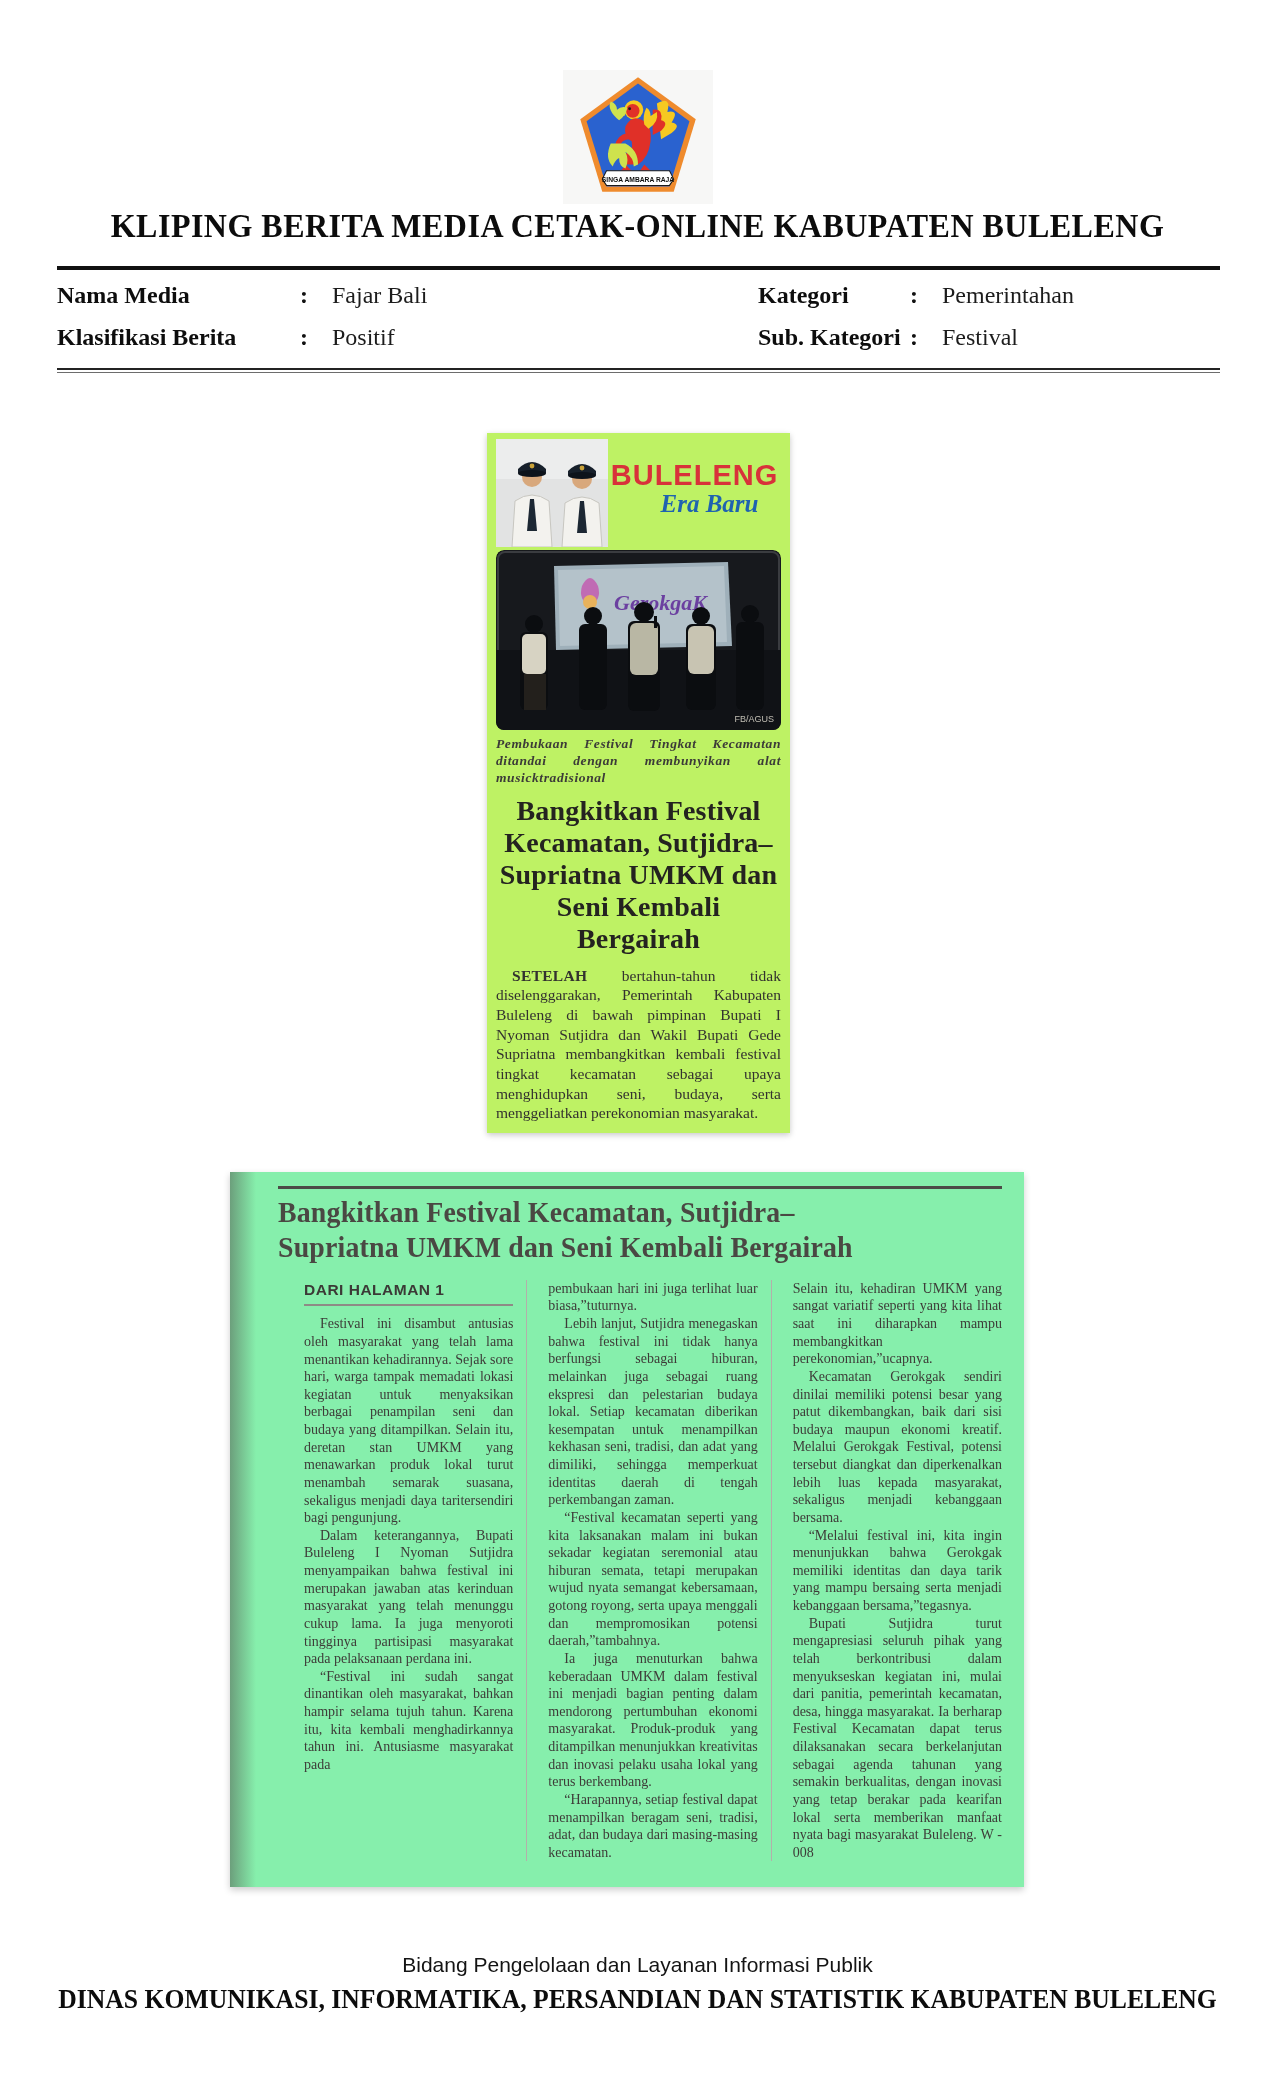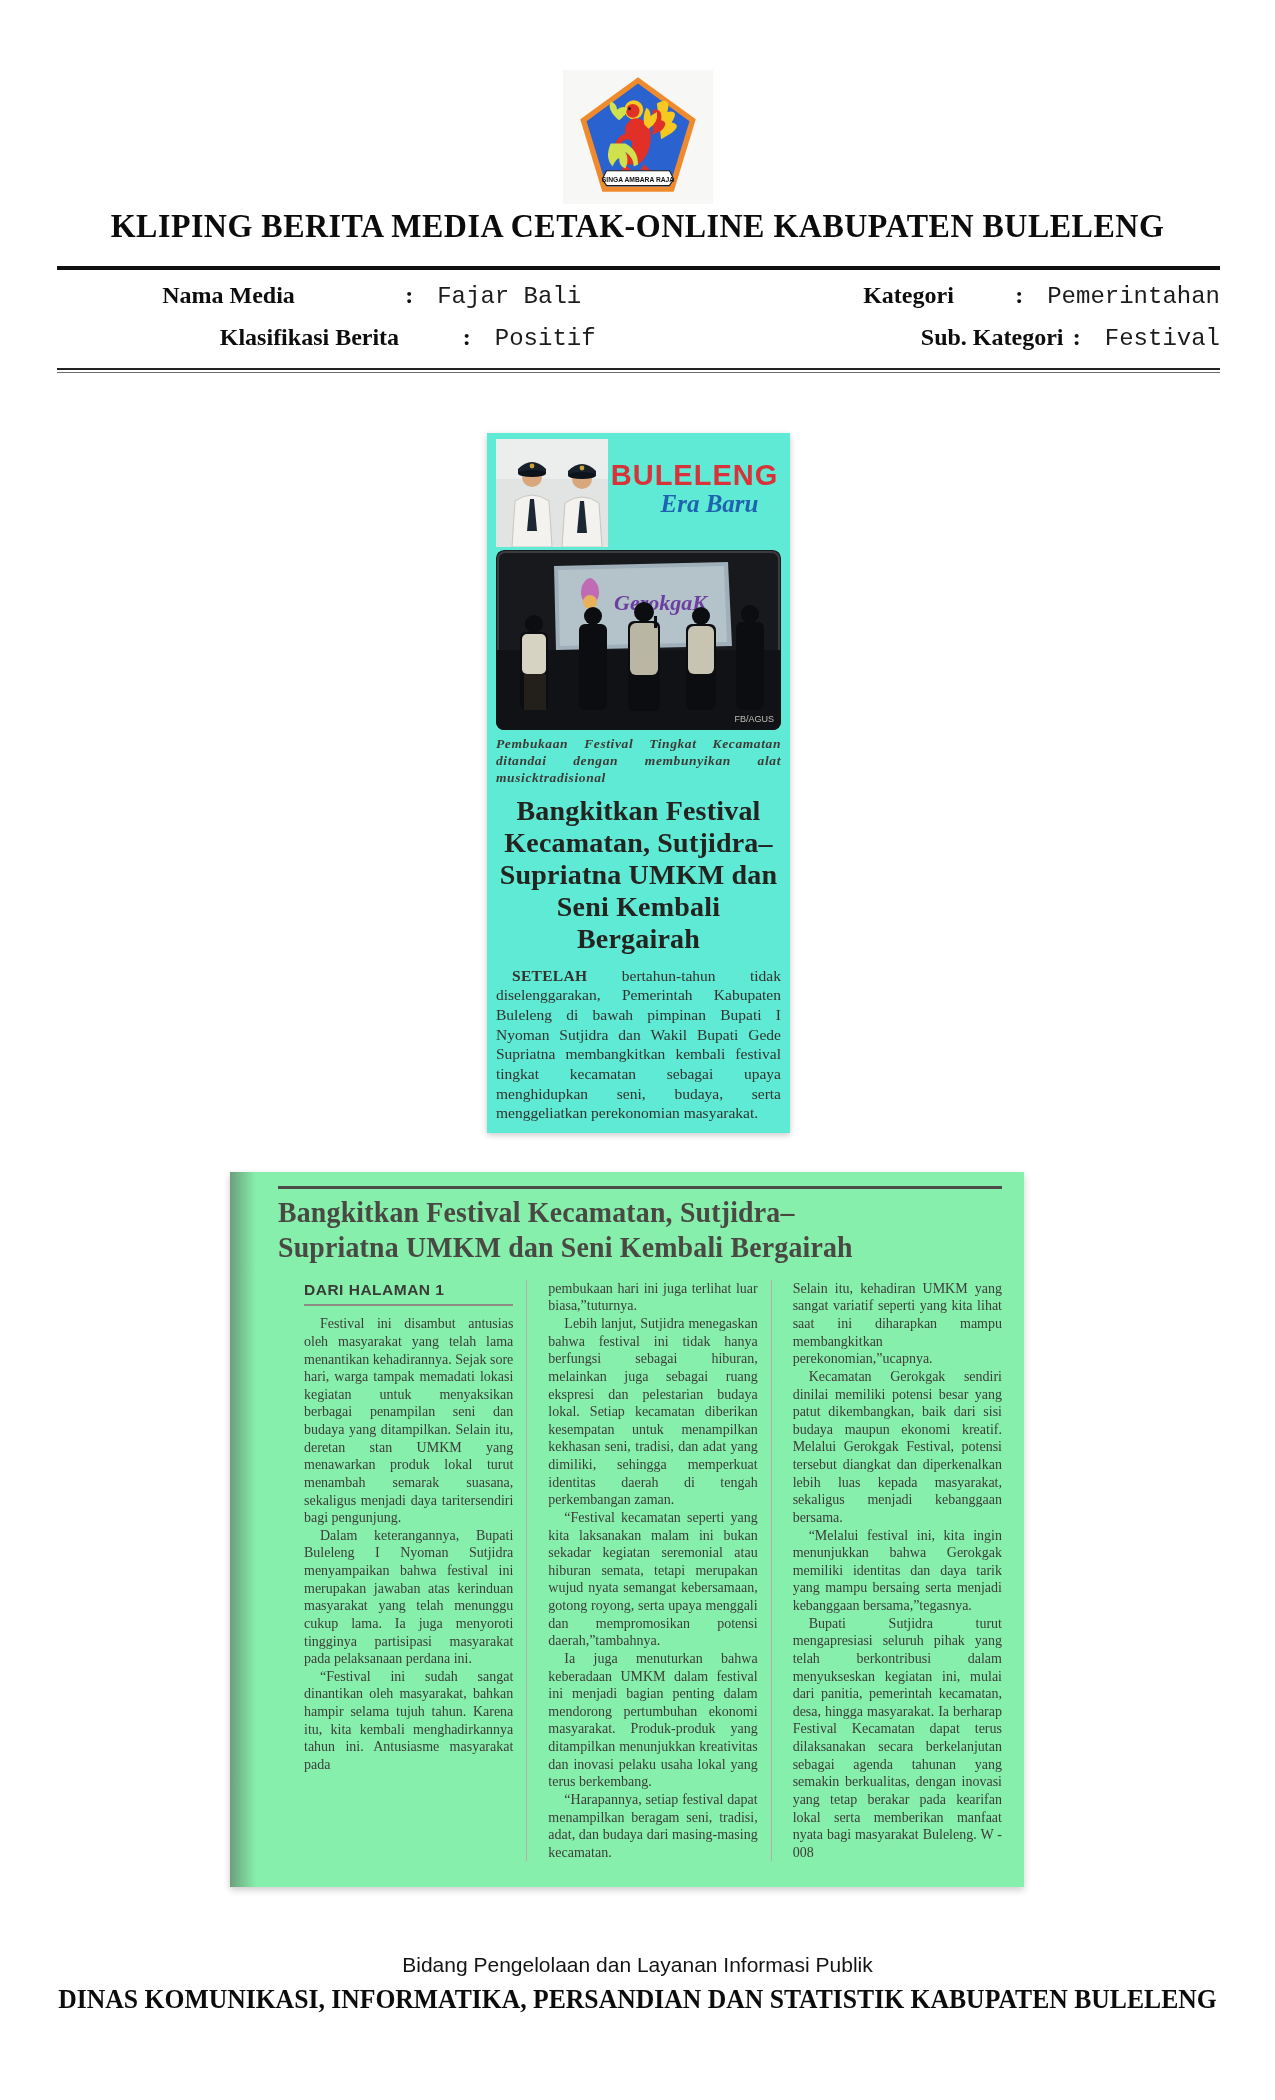--- a/index.html
+++ b/index.html
@@ -14,35 +14,35 @@
     position:absolute; top:70px; left:50%; transform:translateX(-50%);
     background:#f7f7f6; padding:4px 12px;
   }
   .page-title {
     position:absolute; top:208px; left:0; width:100%;
     text-align:center; font-weight:bold; font-size:33px;
     letter-spacing:0.5px; transform:scaleX(0.97); color:#0c0c0c;
   }
   .rule-thick { position:absolute; top:266px; left:57px; right:55px; height:4px; background:#111; }
   .meta { position:absolute; top:282px; left:57px; right:55px; font-size:24px; }
-  .meta-row { display:flex; align-items:baseline; height:42px;justify-content:flex-end; }
+  .meta-row { display:flex; align-items:baseline; height:42px; }
   .m-label { font-weight:bold; color:#0d0d0d; }
   .m-label.w1 { width:243px; }
   .m-label.w2 { width:152px; }
   .m-colon { width:32px; font-weight:bold; }
-  .m-value { color:#1c1c1c;font-family:Liberation Mono, monospace; }
+  .m-value { color:#1c1c1c; }
   .m-value.v1 { width:410px; }
   .meta-right { display:flex; align-items:baseline; margin-left:16px; }
   .rule-double { position:absolute; top:368px; left:57px; right:55px; height:5px;
      border-top:2px solid #232323; border-bottom:1px solid #6d6d6d; }
 
   
   .clip1 {
     position:absolute; left:487px; top:433px; width:303px;
-    background:#5eead4; padding:6px 9px 10px 9px;
+    background:#bef264; padding:6px 9px 10px 9px;
     box-shadow:0 2px 6px rgba(0,0,0,0.22);
   }
   .masthead { display:flex; height:108px; }
   .masthead svg { flex:0 0 112px; }
   .mast-text { flex:1; text-align:center; padding-top:22px; }
   .mast-title { font-family:"Liberation Sans", sans-serif; font-weight:bold;
     font-size:29px; color:#d8323a; letter-spacing:1px; line-height:1; }
   .mast-sub { font-style:italic; font-weight:bold; font-size:25px; color:#1f63b0;
     line-height:1.1; padding-left:30px; }
   .photo { margin-top:3px; }

